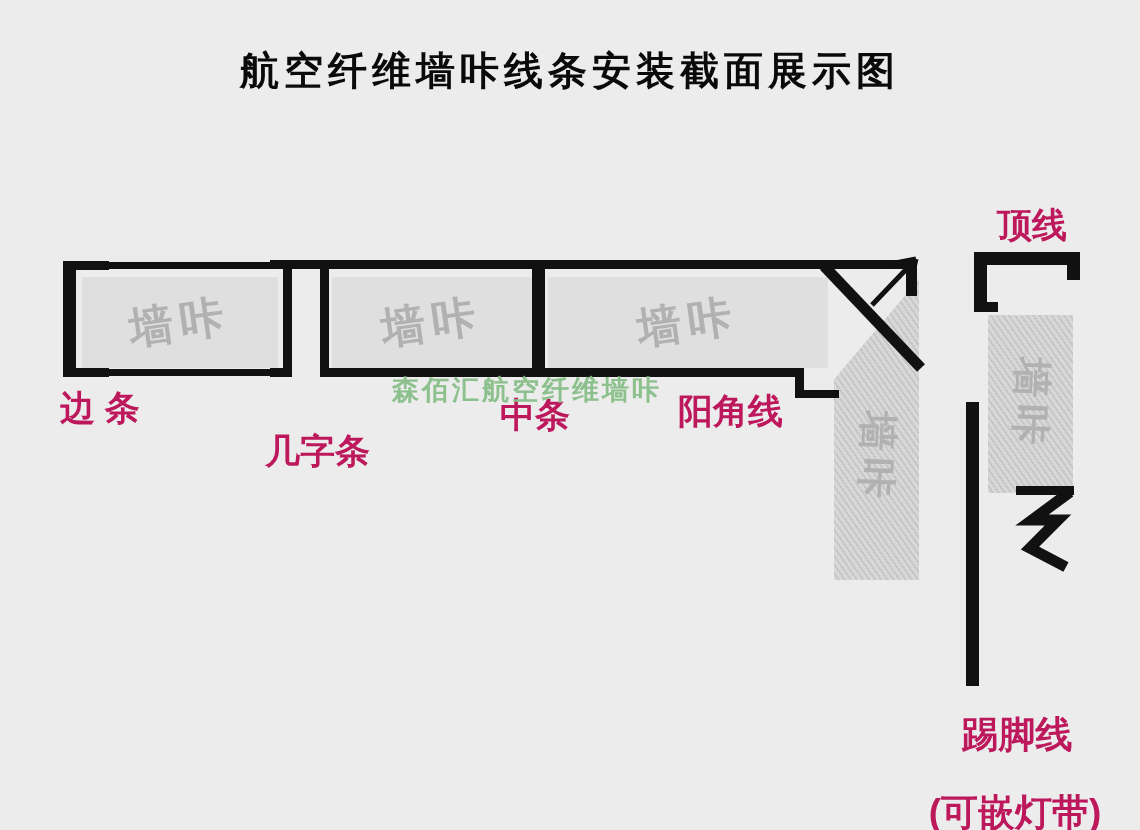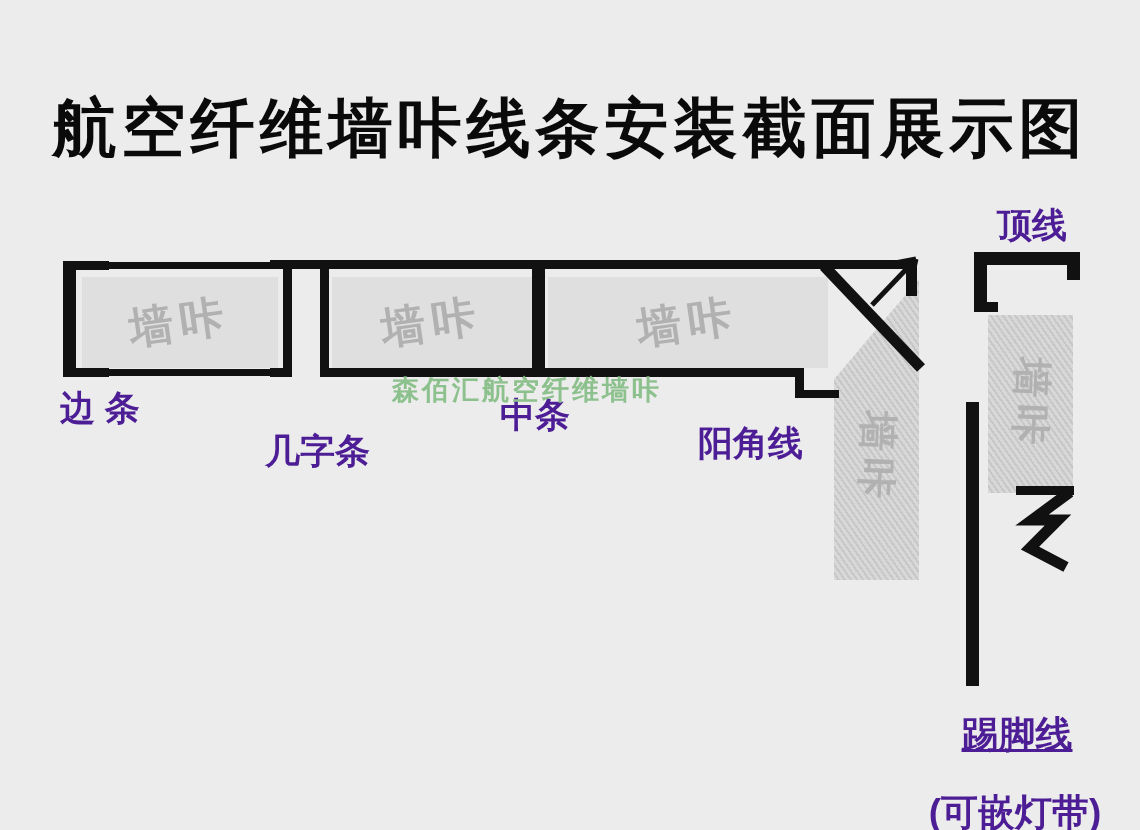--- a/index.html
+++ b/index.html
@@ -4,22 +4,22 @@
 <style>
   * { margin:0; padding:0; box-sizing:border-box; }
   body { background:#ececec; }
   .stage {
     position:relative; width:1140px; height:830px;
     background:#ececec; overflow:hidden;
     font-family:"Liberation Sans", sans-serif;
   }
   .title {
     position:absolute; top:44px; left:0; width:100%;
-    text-align:center; font-size:64px; font-weight:900;
-    letter-spacing:5px; color:#0a0a0a; z-index:6; white-space:nowrap;margin-top:41px;
+    text-align:center; font-size:39px; font-weight:900;
+    letter-spacing:5px; color:#0a0a0a; z-index:6; white-space:nowrap;
   }
   .panel {
     position:absolute; background:#dfdfdf; z-index:1;
     display:flex; align-items:center; justify-content:center; overflow:hidden;
   }
   .panel.hatched {
     background: repeating-linear-gradient(55deg, #d8d8d8 0 3px, #c7c7c7 3px 5px);
   }
   .mark {
     font-size:44px; font-weight:800; color:#b1b1b1;
@@ -31,21 +31,21 @@
     position:absolute; left:50%; top:60%;
     transform: translate(-50%,-50%) rotate(92deg);
   }
   .overlay {
     position:absolute; left:0; top:0; width:1140px; height:830px;
     z-index:2; pointer-events:none;
   }
   .overlay rect, .overlay path.fill { fill:#111; }
   .label {
     position:absolute; z-index:3; font-size:35px; font-weight:800;
-    color:#4c1d95; white-space:nowrap;
+    color:#be185d; white-space:nowrap;
   }
   .label.centered { text-align:center; }
   .watermark {
     position:absolute; z-index:4; color:#8cc08c; font-weight:800;
     text-align:left; white-space:nowrap;
   }
   .wm-brand { left:392px; top:372px; width:340px; font-size:27px; letter-spacing:3px; }
   .wm-url   { left:400px; top:420px; width:320px; font-size:24px; letter-spacing:2px; }
 </style>
 </head>
@@ -125,20 +125,20 @@
 
     <g>
       <rect x="1016" y="486" width="58" height="9"></rect>
       <path d="M1070 492 L1032 520 L1058 520 L1030 548 L1066 567" fill="none" stroke="#111" stroke-width="11" stroke-linejoin="miter"></path>
     </g>
   </svg>
 
   <div class="label" style="left:60px; top:385px;">边 条</div>
   <div class="label" style="left:265px; top:388px;margin-top:40px;">几字条</div>
   <div class="label" style="left:500px; top:392px;">中条</div>
-  <div class="label" style="left:698px; top:388px;margin-top:32px;">阳角线</div>
+  <div class="label" style="left:678px; top:388px;">阳角线</div>
   <div class="label centered" style="left:984px; top:202px; width:96px;">顶线</div>
-  <div class="label centered" style="left:942px; top:710px; width:150px; font-size:37px;text-decoration:underline;">踢脚线</div>
+  <div class="label centered" style="left:942px; top:710px; width:150px; font-size:37px;">踢脚线</div>
   <div class="label centered" style="left:890px; top:788px; width:250px; font-size:37px;">(可嵌灯带)</div>
 
   <div class="watermark wm-brand">森佰汇航空纤维墙咔</div>
 
 </div>
 
 </body></html>

